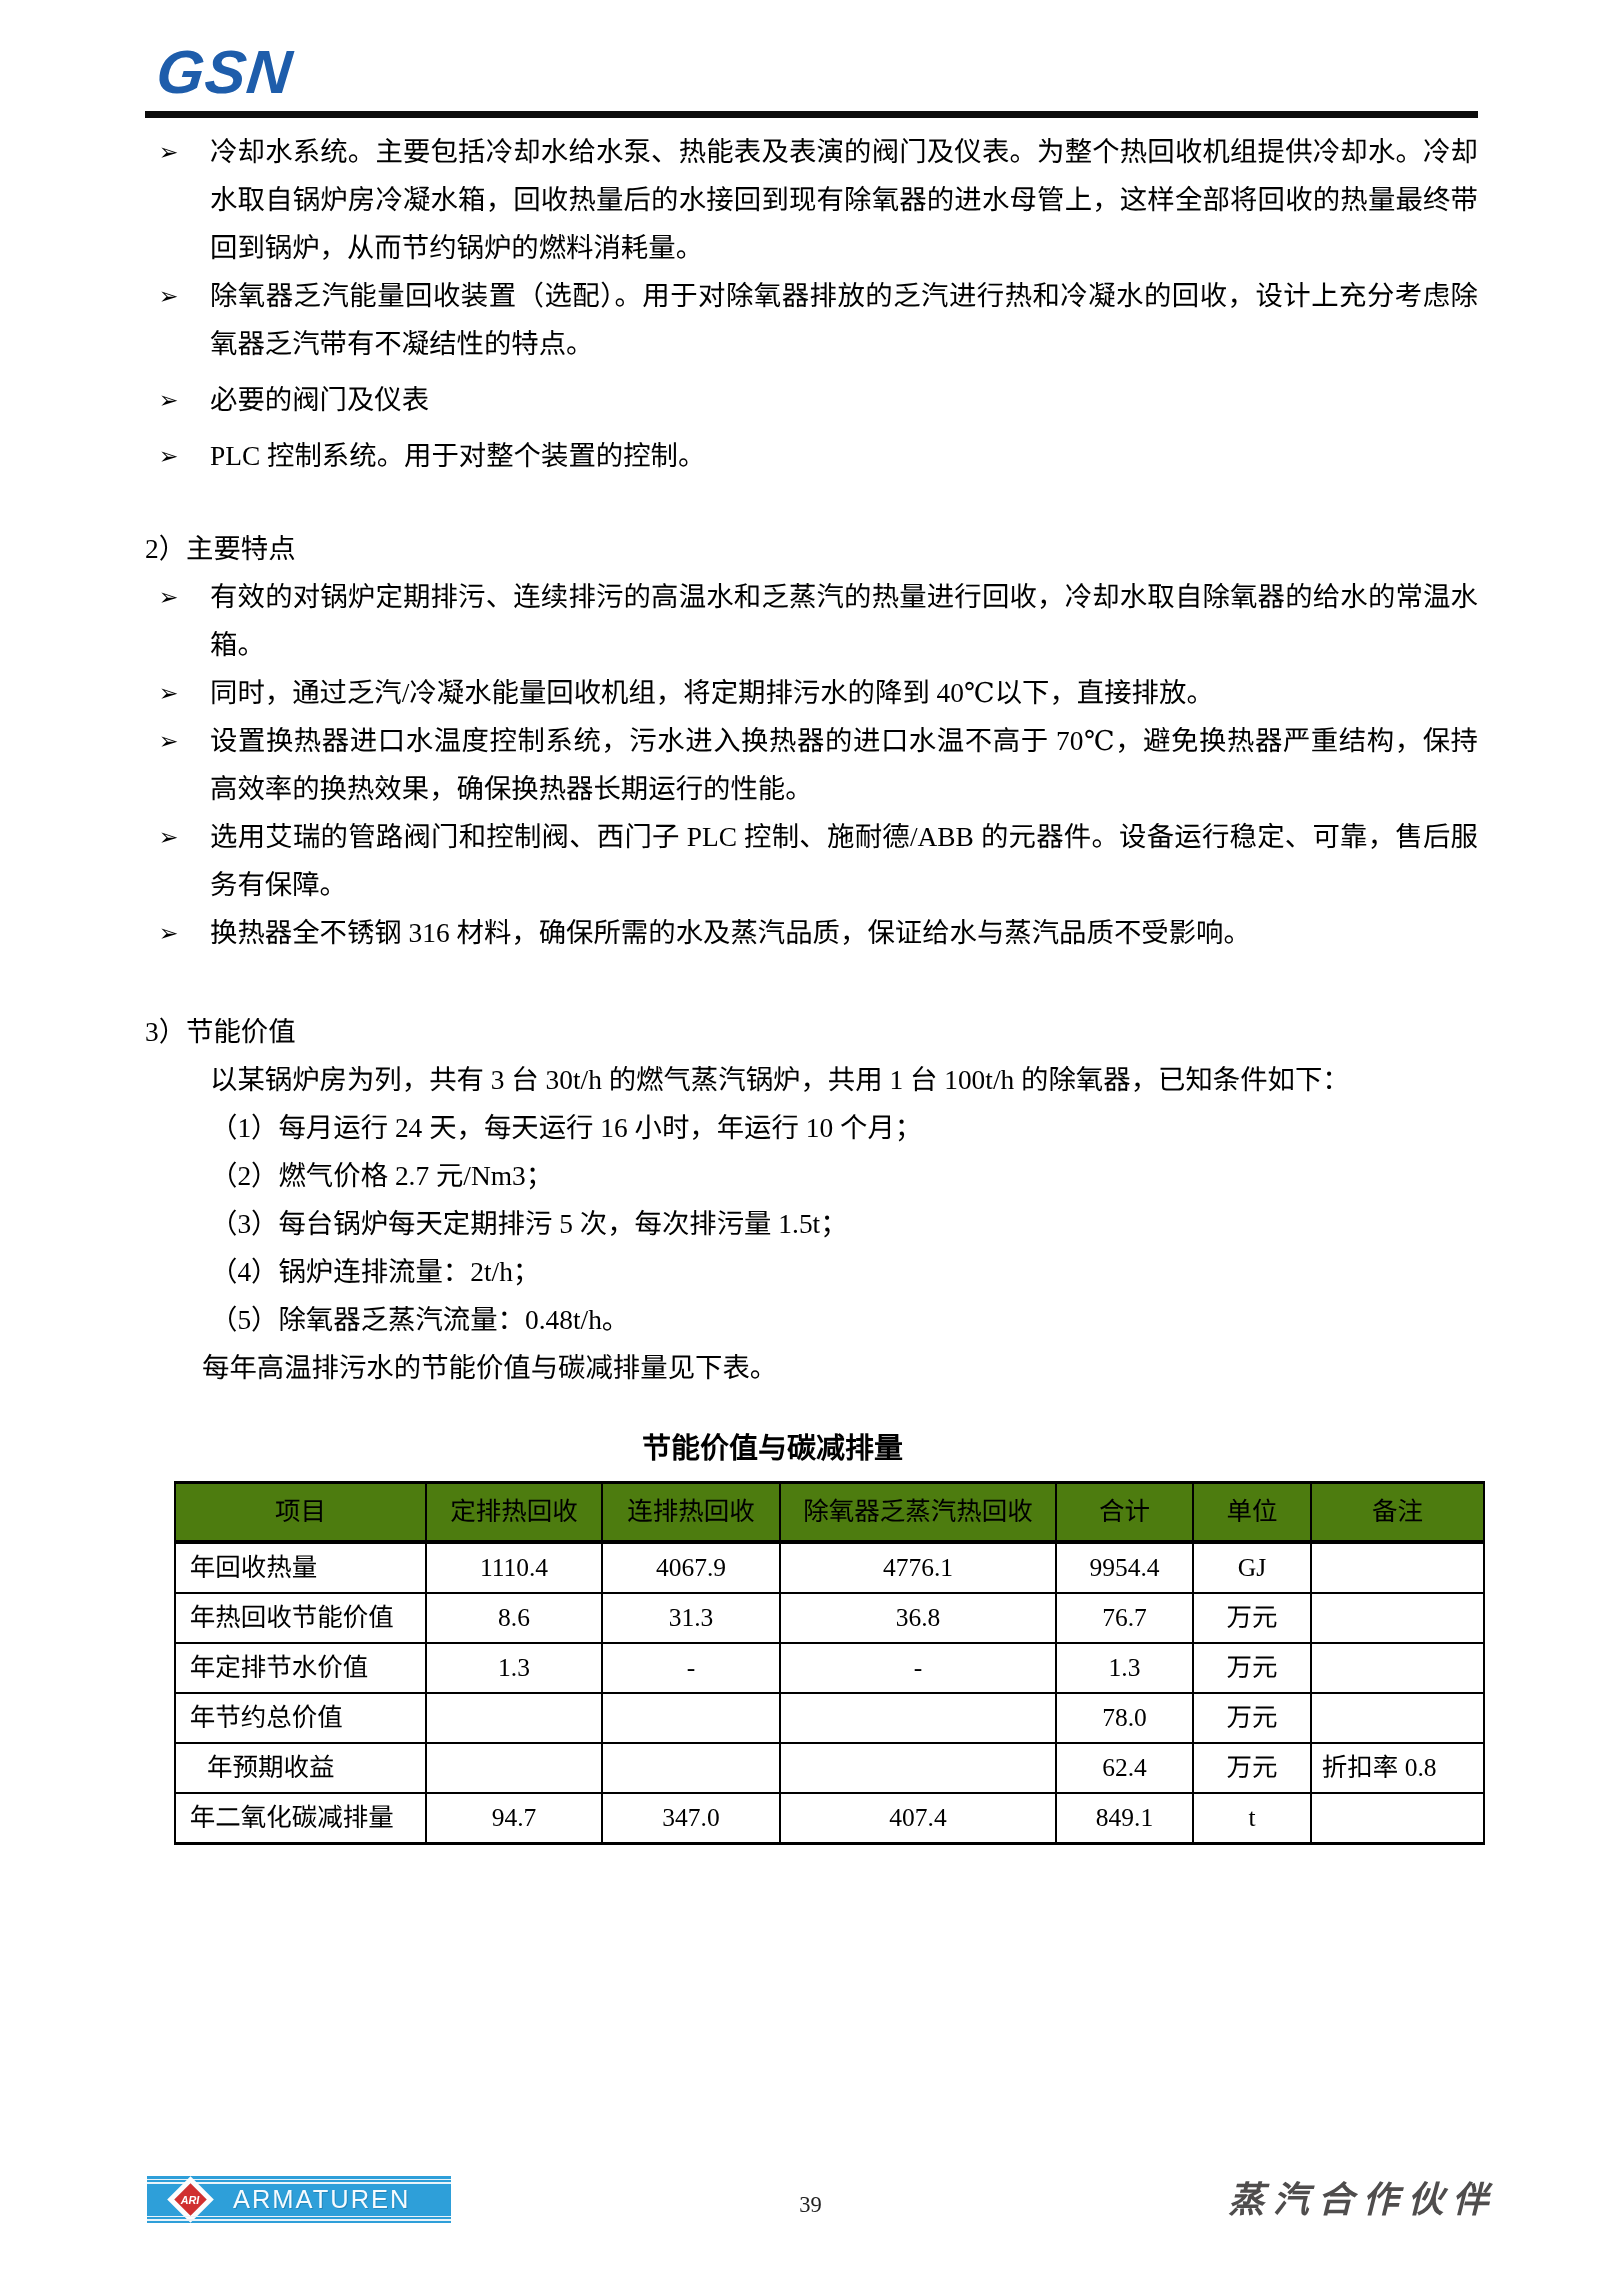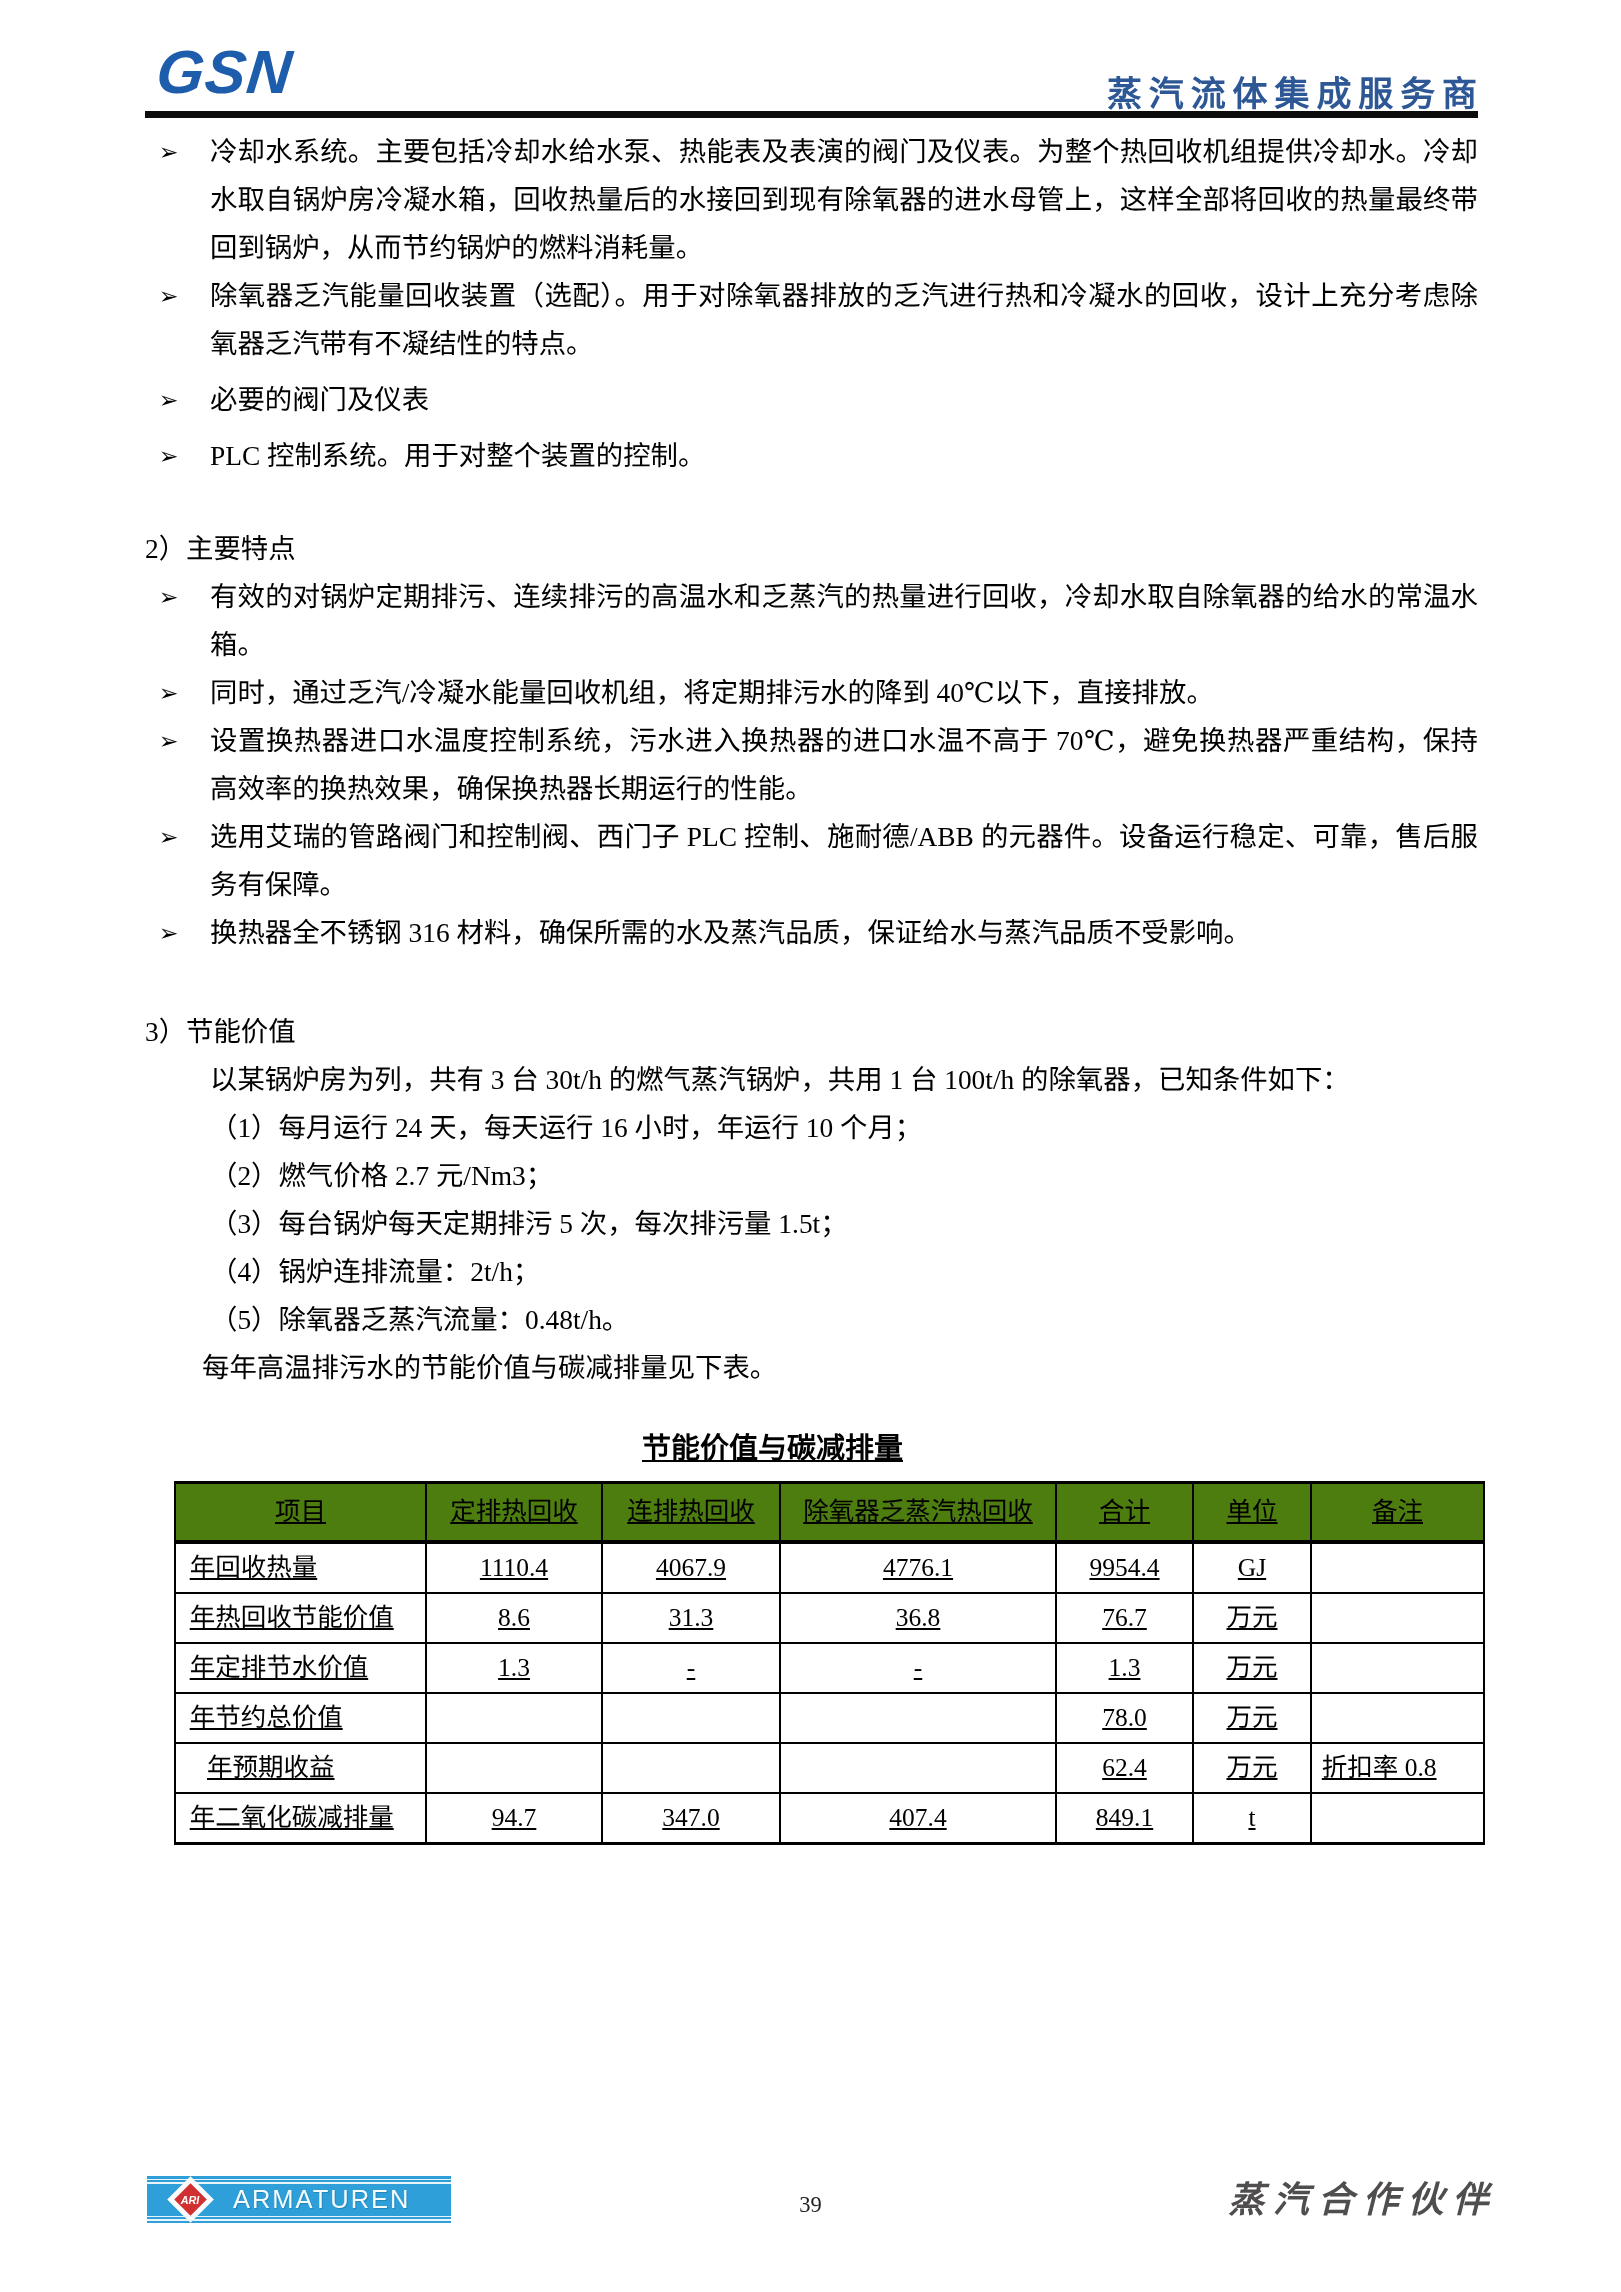--- a/index.html
+++ b/index.html
@@ -49,21 +49,21 @@
   .bt { flex:1; text-align:justify; }
   li.gap { margin-top:7.8px; }
   h2.sect {
     font-size:27.4px; font-weight:normal; line-height:48px;
   }
   h2.sect.s2 { margin-top:45px; }
   h2.sect.s3 { margin-top:51px; }
   .para { padding-left:65px; line-height:48px; text-align:justify; }
   .para.note { padding-left:57px; }
   
-  .tablewrap { margin-top:35px; margin-left:29px; width:1197px;text-decoration:underline; }
+  .tablewrap { margin-top:35px; margin-left:29px; width:1197px; }
   .ttitle {
     text-align:center; font-size:29px; font-weight:bold;
     line-height:43px; margin-bottom:11.8px;
   }
   table.energy {
     width:1310px; table-layout:fixed;
     border-collapse:collapse;
     font-size:25.5px;
   }
   table.energy th, table.energy td {
@@ -131,21 +131,20 @@
     font-size:36px; font-weight:bold; font-style:italic;
     letter-spacing:8.8px; color:#4f4d4d;
   }
 </style>
 </head>
 <body>
 
 <div class="page">
 
   <div class="gsn-logo">GSN</div>
-  <div class="tagline">蒸汽流体集成服务商</div>
   <div class="header-rule"></div>
 
   <div class="content">
 
     <ul class="bullets">
       <li>
         <span class="mk">➢</span>
         <div class="bt">冷却水系统。主要包括冷却水给水泵、热能表及表演的阀门及仪表。为整个热回收机组提供冷却水。冷却水取自锅炉房冷凝水箱，回收热量后的水接回到现有除氧器的进水母管上，这样全部将回收的热量最终带回到锅炉，从而节约锅炉的燃料消耗量。</div>
       </li>
       <li>

